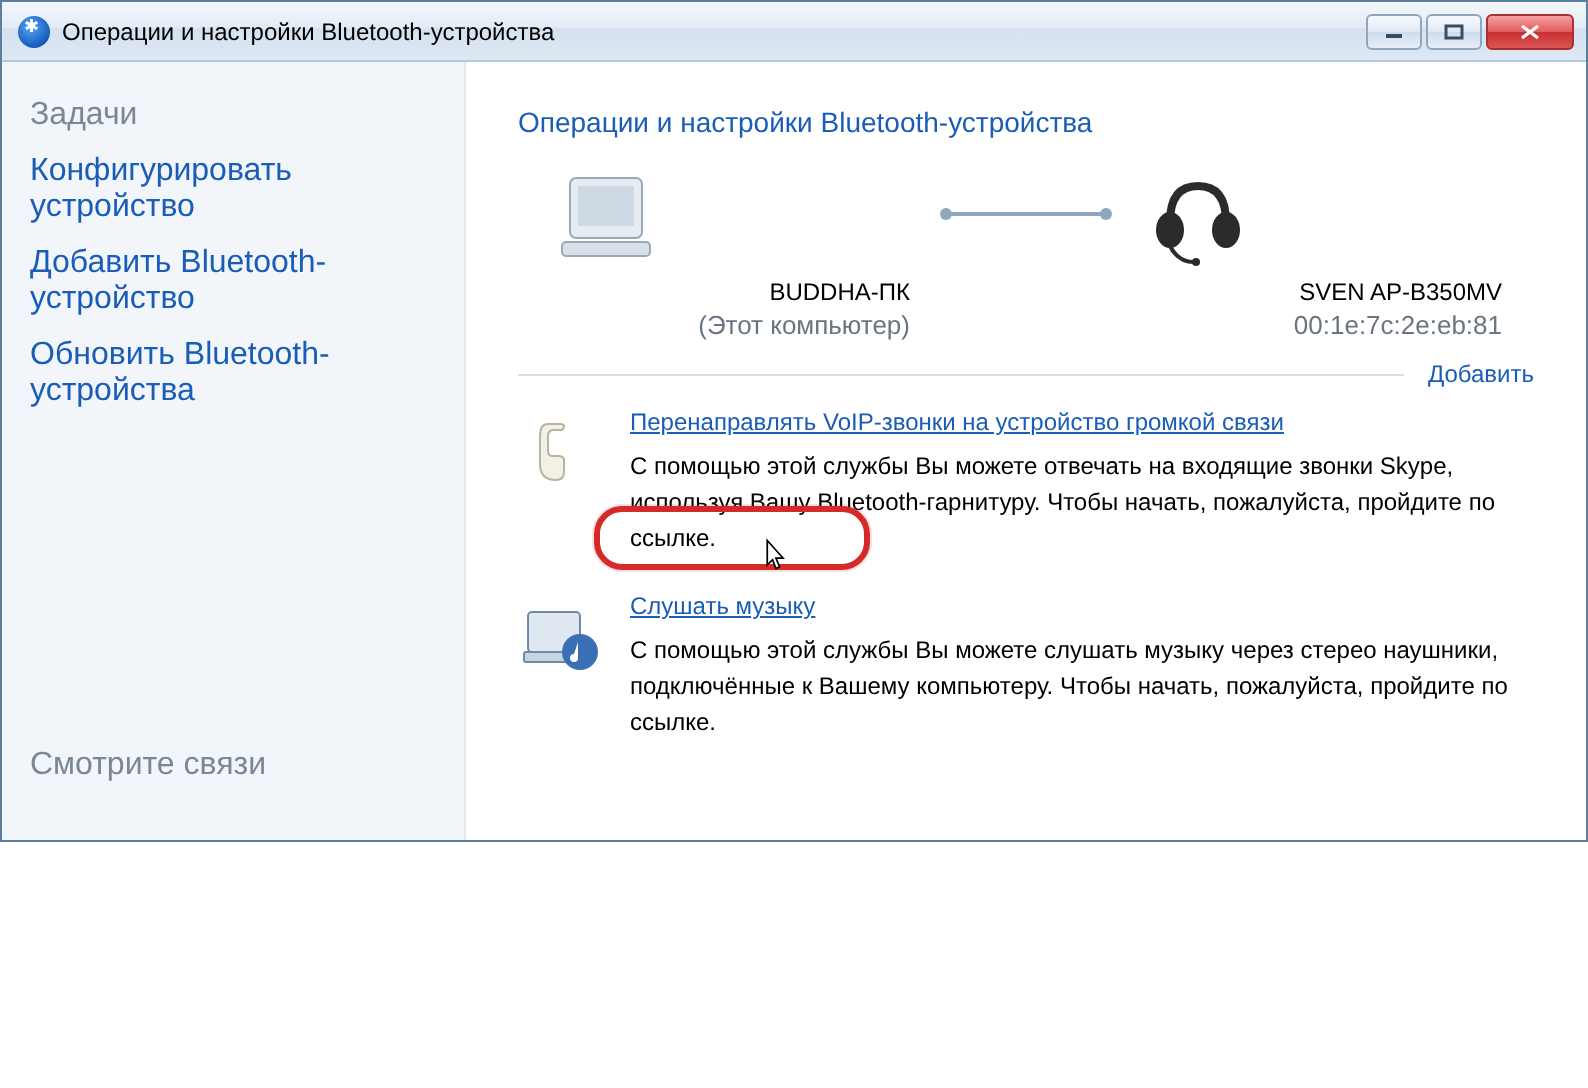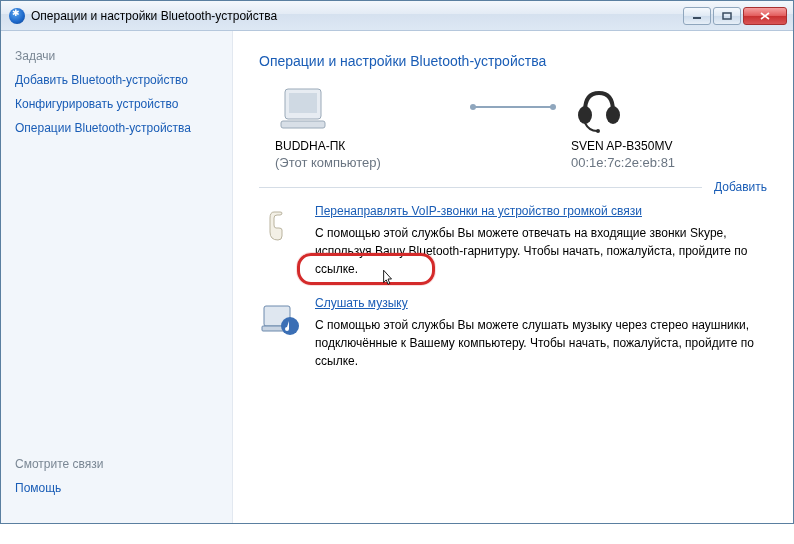--- a/index.html
+++ b/index.html
@@ -1,18 +1,18 @@
 <!DOCTYPE html>
 <html><head>
 <meta charset="utf-8">
 <style>
   * { box-sizing: border-box; margin: 0; padding: 0; }
   body { font-family: "Segoe UI", Tahoma, sans-serif; font-size: 12px; background: #fff; }
   .window {
-    width: 794px; height: 524px;
+    width: 794px; height: 421px;
     border: 1px solid #5a7fa0;
     background: #fff;
     display: flex; flex-direction: column;
     position: relative;
   }
   .titlebar {
     height: 30px;
     background: linear-gradient(to bottom, #f4f8fc 0%, #e3ebf5 45%, #d5e1ef 46%, #dde8f4 100%);
     border-bottom: 1px solid #b5c7dc;
     display: flex; align-items: center;
@@ -43,32 +43,32 @@
     background: linear-gradient(to bottom, #f5a0a0 0%, #e25b5b 50%, #c83030 51%, #da5656 100%);
     border-color: #a73030; color: #fff; width: 44px;
   }
   .body { flex: 1; display: flex; }
   .sidebar {
     width: 232px;
     background: #f2f6fb;
     border-right: 1px solid #e2e8f0;
     padding: 18px 14px;
     display: flex; flex-direction: column;
-    font-size: 12px;
+    font-size: 16px;
   }
   .side-heading { color: #7a8794; margin-bottom: 10px; }
   .side-link { color: #1a5db6; margin-bottom: 10px; cursor: pointer; }
   .side-spacer { flex: 1; }
   .content {
     flex: 1; background: #fff; padding: 22px 26px 10px 26px;
     position: relative; overflow: hidden;
   }
   .content-title { color: #1a5db6; font-size: 14px; margin-bottom: 14px; }
   .devices { display: flex; align-items: center; justify-content: center; gap: 18px; margin-bottom: 10px; }
-  .device { text-align: left; width: 180px; }
+  .device { text-align: right; width: 180px; }
   .dev-name { color: #000; margin-top: 6px; }
   .dev-sub { color: #6a7582; margin-top: 2px; font-size: 13px; }
   .connector { width: 80px; height: 2px; background: #8fa6bd; position: relative; margin-top: -40px; }
   .connector::before, .connector::after {
     content: ""; position: absolute; width: 6px; height: 6px;
     background: #8fa6bd; border-radius: 50%; top: -2px;
   }
   .connector::before { left: -3px; }
   .connector::after { right: -3px; }
   .refresh-row { display: flex; align-items: center; margin: 8px 0 10px 0; }
@@ -118,26 +118,25 @@
             <path d="M1 1 L9 7 M9 1 L1 7" stroke="#fff" stroke-width="1.6"></path>
           </svg>
       </div>
     </div>
   </div>
 
   <div class="body">
 
     <div class="sidebar">
       <div class="side-heading">Задачи</div>
+      <div class="side-link">Конфигурировать устройство</div>
       <div class="side-link">Добавить Bluetooth-устройство</div>
-      <div class="side-link">Конфигурировать устройство</div>
-      <div class="side-link">Операции Bluetooth-устройства</div>
+      <div class="side-link">Обновить Bluetooth-устройства</div>
       <div class="side-spacer"></div>
       <div class="side-heading">Смотрите связи</div>
-      <div class="side-link">Помощь</div>
     </div>
 
     <div class="content">
       <div class="content-title">Операции и настройки Bluetooth-устройства</div>
 
       <div class="devices">
         <div class="device">
           <svg width="56" height="50">
             <rect x="10" y="6" width="36" height="30" rx="3" fill="#e7ecf2" stroke="#9aa9b8"></rect>
             <rect x="14" y="10" width="28" height="20" fill="#cfd9e3"></rect>

